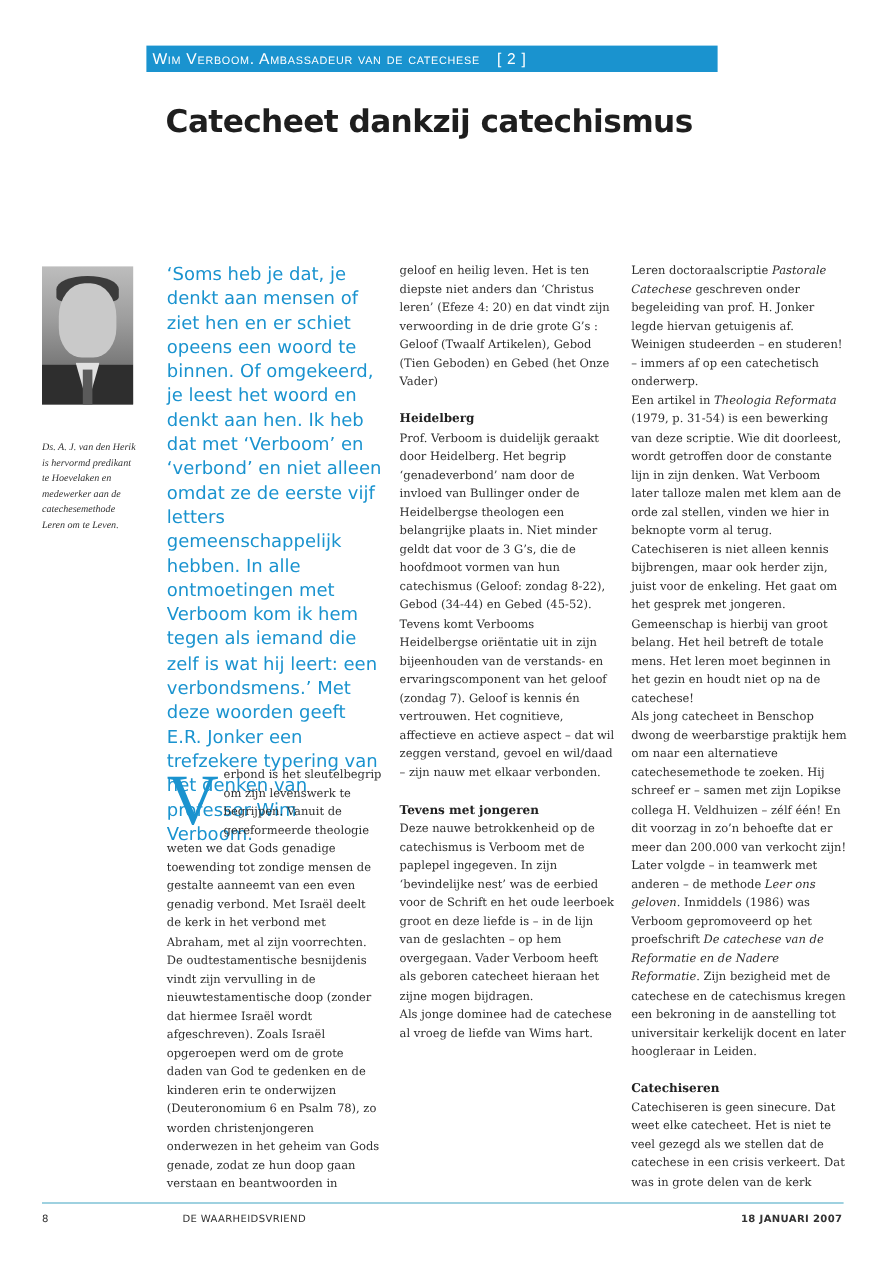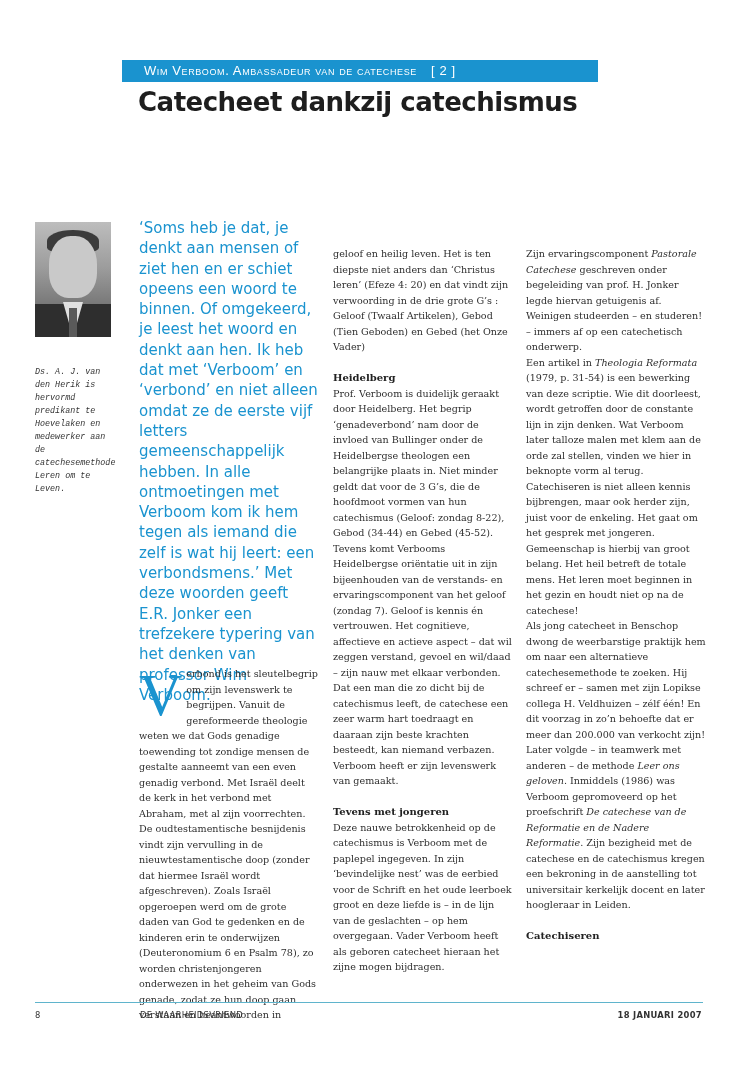--- a/index.html
+++ b/index.html
@@ -1,67 +1,67 @@
 <!DOCTYPE html>
 <html><head>
 <meta charset="utf-8">
 <style>
   html, body { margin: 0; padding: 0; background: #ffffff; }
   body { width: 738px; height: 1068px; position: relative; overflow: hidden; color: #2a2a2a; }
   .banner {
-    position: absolute; left: 122px; top: 60px; width: 476px; height: 22px;
+    position: absolute; left: 122px; top: 38px; width: 476px; height: 22px;
     background: #1a93cf; color: #ffffff;
     font-family: "Liberation Sans", sans-serif; font-size: 13px; letter-spacing: 0.6px;
-    font-variant: small-caps; line-height: 22px; padding-left: 22px; box-sizing: border-box;
+    font-variant: small-caps; line-height: 22px; padding-left: 5px; box-sizing: border-box;
     white-space: nowrap;
   }
   .banner .num { margin-left: 10px; }
   .title {
     position: absolute; left: 138px; top: 80px; width: 480px;
     font-family: "DejaVu Sans", sans-serif; font-weight: bold; font-size: 26px; line-height: 44px;
     color: #1e1e1e; margin: 0; letter-spacing: -0.5px;
   }
   .photo {
     position: absolute; left: 35px; top: 222px; width: 76px; height: 115px;
     background: linear-gradient(180deg, #bdbdbd 0%, #9c9c9c 40%, #7a7a7a 70%, #4a4a4a 100%);
     overflow: hidden;
   }
   .photo .face { position:absolute; left:14px; top:14px; width:48px; height:62px; border-radius: 45% 45% 40% 40%; background:#c9c9c9; }
   .photo .hair { position:absolute; left:12px; top:8px; width:52px; height:22px; border-radius: 50% 50% 20% 20%; background:#3b3b3b; }
   .photo .suit { position:absolute; left:0; top:82px; width:76px; height:40px; background:#2e2e2e; }
   .photo .shirt { position:absolute; left:28px; top:80px; width:20px; height:35px; background:#e0e0e0; clip-path: polygon(0 0,100% 0,50% 100%); }
   .photo .tie { position:absolute; left:34px; top:86px; width:8px; height:30px; background:#5a5a5a; }
   .caption {
     position: absolute; left: 35px; top: 366px; width: 82px;
-    font-family: Liberation Mono, monospace; font-style: italic; font-size: 8.4px; line-height: 13px; color: #333;
+    font-family: Liberation Serif, serif; font-style: italic; font-size: 8.4px; line-height: 13px; color: #333;
   }
   .lead {
     position: absolute; left: 139px; top: 218px; width: 180px;
     font-family: "DejaVu Sans", sans-serif; font-weight: normal; font-size: 15px; line-height: 20.3px;
     color: #1a93cf; margin: 0;
   }
   .col {
     position: absolute; width: 180px;
-    font-family: "DejaVu Serif", serif; font-size: 9.6px; line-height: 15.5px; color: #2e2e2e; margin-top: 28px;
+    font-family: "DejaVu Serif", serif; font-size: 9.6px; line-height: 15.5px; color: #2e2e2e;
   }
   .col p { margin: 0; }
   .col h3 { margin: 0; font-family: "DejaVu Serif", serif; font-weight: bold; font-size: 10px; line-height: 15.5px; color:#222; }
   .col .gap { height: 15.5px; }
   .col1 { left: 139px; top: 638px; }
   .col2 { left: 333px; top: 218px; }
   .col3 { left: 526px; top: 218px; }
   .dropcap {
     float: left; font-family: "Liberation Serif", serif; font-size: 60px; line-height: 46px;
     color: #1a93cf; margin: 2px 4px 0 0; padding-top: 4px;
   }
   .col i { font-style: italic; }
   .footer-line { position: absolute; left: 35px; top: 1002px; width: 668px; height: 1px; background: #5fb4cc; }
   .footer { position: absolute; top: 1010px; font-family: "DejaVu Sans", sans-serif; font-size: 8.4px; color: #333; letter-spacing: 0.3px; }
   .f-page { left: 35px; }
-  .f-pub { left: 140px; text-align: right; }
+  .f-pub { left: 152px; text-align: right; }
   .f-date { right: 36px; font-weight: bold; }
 </style>
 </head>
 <body>
 
 <div class="banner">
   <span>Wim Verboom. Ambassadeur van de catechese</span>
   <span class="num">[ 2 ]</span>
 </div>
 
@@ -82,30 +82,31 @@
 <div class="col col1">
   <span class="dropcap">V</span>
   <p>erbond is het sleutelbegrip om zijn levenswerk te begrijpen. Vanuit de gereformeerde theologie weten we dat Gods genadige toewending tot zondige mensen de gestalte aanneemt van een even genadig verbond. Met Israël deelt de kerk in het verbond met Abraham, met al zijn voorrechten. De oudtestamentische besnijdenis vindt zijn vervulling in de nieuwtestamentische doop (zonder dat hiermee Israël wordt afgeschreven). Zoals Israël opgeroepen werd om de grote daden van God te gedenken en de kinderen erin te onderwijzen (Deuteronomium 6 en Psalm 78), zo worden christenjongeren onderwezen in het geheim van Gods genade, zodat ze hun doop gaan verstaan en beantwoorden in</p>
 </div>
 
 <div class="col col2">
   <p>geloof en heilig leven. Het is ten diepste niet anders dan ‘Christus leren’ (Efeze 4: 20) en dat vindt zijn verwoording in de drie grote G’s : Geloof (Twaalf Artikelen), Gebod (Tien Geboden) en Gebed (het Onze Vader)</p>
   <div class="gap"></div>
   <h3>Heidelberg</h3>
   <p>Prof. Verboom is duidelijk geraakt door Heidelberg. Het begrip ‘genadeverbond’ nam door de invloed van Bullinger onder de Heidelbergse theologen een belangrijke plaats in. Niet minder geldt dat voor de 3 G’s, die de hoofdmoot vormen van hun catechismus (Geloof: zondag 8-22), Gebod (34-44) en Gebed (45-52). Tevens komt Verbooms Heidelbergse oriëntatie uit in zijn bijeenhouden van de verstands- en ervaringscomponent van het geloof (zondag 7). Geloof is kennis én vertrouwen. Het cognitieve, affectieve en actieve aspect – dat wil zeggen verstand, gevoel en wil/daad – zijn nauw met elkaar verbonden.</p>
-  <p>Dat een man die zo dicht bij de catechismus leeft, de catechese een zeer warm hart toedraagt en daaraan zijn beste krachten besteedt, kan niemand verbazen. Verboom heeft er zijn levenswerk van gemaakt.</p>
   <div class="gap"></div>
   <h3>Tevens met jongeren</h3>
   <p>Deze nauwe betrokkenheid op de catechismus is Verboom met de paplepel ingegeven. In zijn ‘bevindelijke nest’ was de eerbied voor de Schrift en het oude leerboek groot en deze liefde is – in de lijn van de geslachten – op hem overgegaan. Vader Verboom heeft als geboren catecheet hieraan het zijne mogen bijdragen.</p>
+  <p>Als jonge dominee had de catechese al vroeg de liefde van Wims hart.</p>
 </div>
 
 <div class="col col3">
-  <p><span>Zijn ervaringscomponent </span><i>Pastorale Catechese</i><span> geschreven onder begeleiding van prof. H. Jonker legde hiervan getuigenis af. Weinigen studeerden – en studeren! – immers af op een catechetisch onderwerp.</span></p>
+  <p><span>Leren doctoraalscriptie </span><i>Pastorale Catechese</i><span> geschreven onder begeleiding van prof. H. Jonker legde hiervan getuigenis af. Weinigen studeerden – en studeren! – immers af op een catechetisch onderwerp.</span></p>
   <p><span>Een artikel in </span><i>Theologia Reformata</i><span> (1979, p. 31-54) is een bewerking van deze scriptie. Wie dit doorleest, wordt getroffen door de constante lijn in zijn denken. Wat Verboom later talloze malen met klem aan de orde zal stellen, vinden we hier in beknopte vorm al terug. Catechiseren is niet alleen kennis bijbrengen, maar ook herder zijn, juist voor de enkeling. Het gaat om het gesprek met jongeren. Gemeenschap is hierbij van groot belang. Het heil betreft de totale mens. Het leren moet beginnen in het gezin en houdt niet op na de catechese!</span></p>
   <p><span>Als jong catecheet in Benschop dwong de weerbarstige praktijk hem om naar een alternatieve catechesemethode te zoeken. Hij schreef er – samen met zijn Lopikse collega H. Veldhuizen – zélf één! En dit voorzag in zo’n behoefte dat er meer dan 200.000 van verkocht zijn!  Later volgde – in teamwerk met anderen – de methode </span><i>Leer ons geloven</i><span>. Inmiddels (1986) was Verboom gepromoveerd op het proefschrift </span><i>De catechese van de Reformatie en de Nadere Reformatie</i><span>. Zijn bezigheid met de catechese en de catechismus kregen een bekroning in de aanstelling tot universitair kerkelijk docent en later hoogleraar in Leiden.</span></p>
   <div class="gap"></div>
   <h3>Catechiseren</h3>
+  <p>Catechiseren is geen sinecure. Dat weet elke catecheet. Het is niet te veel gezegd als we stellen dat de catechese in een crisis verkeert. Dat was in grote delen van de kerk</p>
 </div>
 
 <div class="footer-line"></div>
 <div class="footer f-page">8</div>
 <div class="footer f-pub">DE WAARHEIDSVRIEND</div>
 <div class="footer f-date">18 JANUARI 2007</div>
 
 </body></html>

